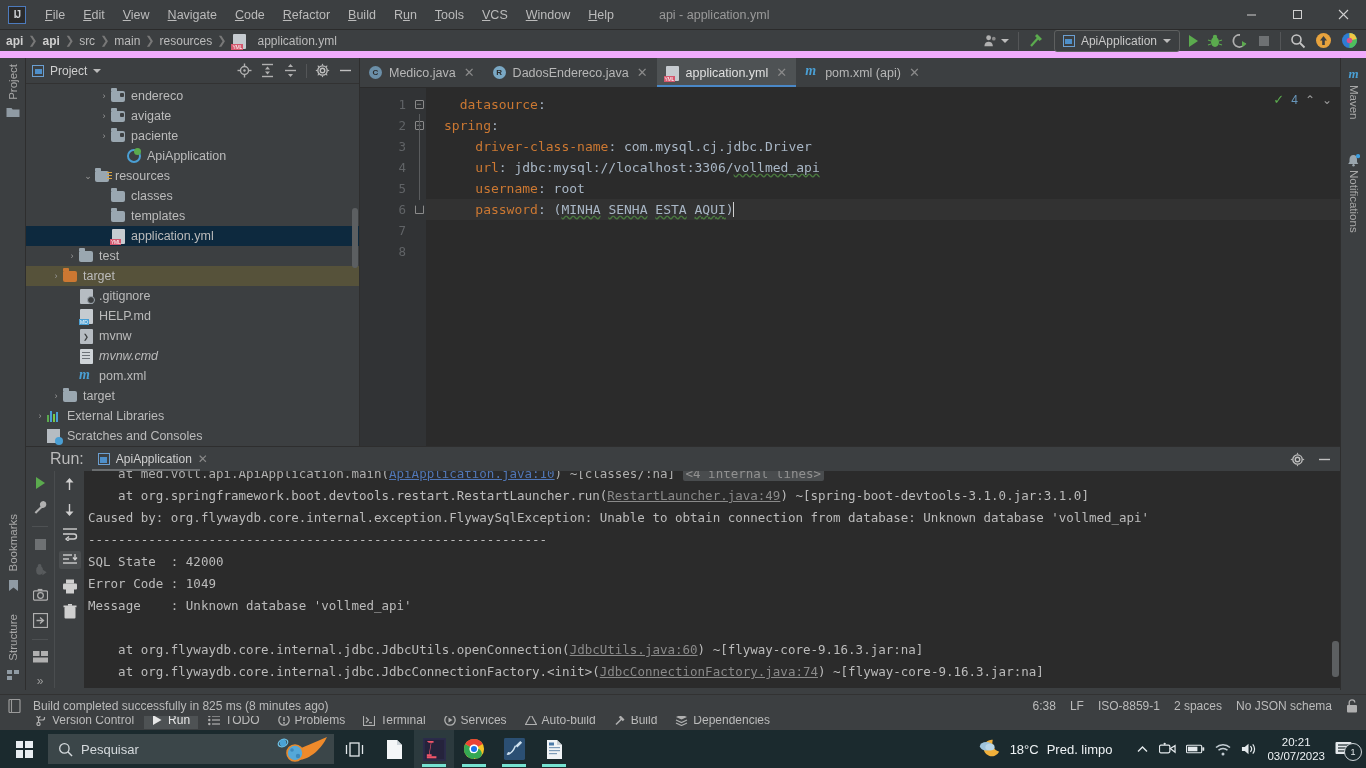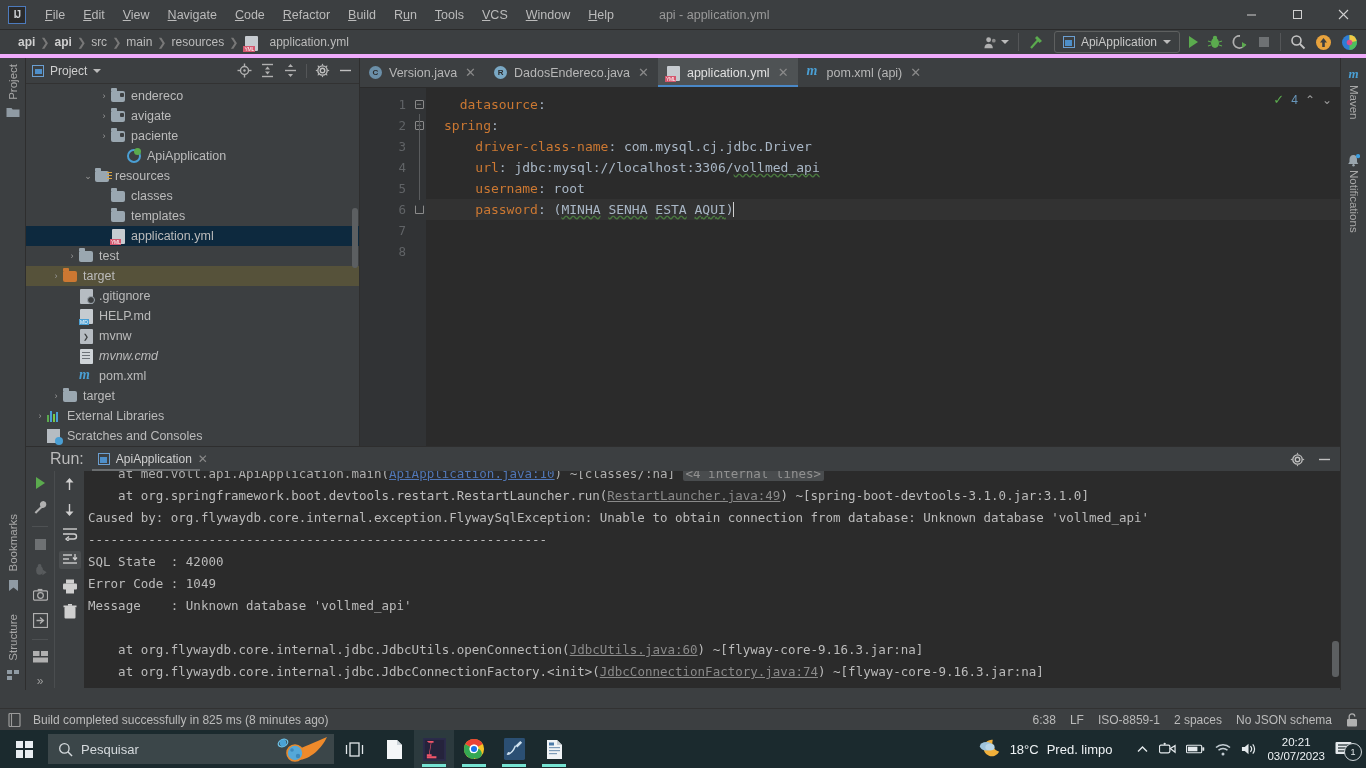--- a/index.html
+++ b/index.html
@@ -32,21 +32,21 @@
   .win-title { margin-left: 36px; color: #9a9a9a; font-size: 12.5px; }
   .win-ctrls { margin-left: auto; display: flex; height: 30px; }
   .win-btn {
     width: 46px; height: 30px; display: flex; align-items: center;
     justify-content: center; color: #d0d0d0; font-size: 13px;
   }
 
   
   .navbar {
     height: 28px; background: #3c3f41; display: flex; align-items: center;
-    padding-left: 18px; border-bottom: 4px solid #f0abfc;
+    padding-left: 6px; border-bottom: 7px solid #f0abfc;
   }
   .crumb { display: flex; align-items: center; color: #bbbbbb; font-size: 12px; }
   .crumb.bold { font-weight: bold; color: #cfcfcf; }
   .crumb-sep { color: #787878; margin: 0 5px; font-size: 11px; }
   .nav-right { margin-left: auto; display: flex; align-items: center; gap: 9px; padding-right: 8px; }
   .run-config {
     display: flex; align-items: center; gap: 6px; border: 1px solid #5e6060;
     border-radius: 3px; padding: 2px 8px; height: 22px; color: #c8c8c8;
   }
   .sq-icon {
@@ -667,21 +667,21 @@
       </div>
     <div class="tree-scroll"></div>
   </div>
 
   <div class="editor-area">
     <div class="tabs" id="tabs">
         <div class="tab">
           <span class="tab-ico">
             <span class="c-badge">C</span>
           </span>
-          <span>Version.java</span>
+          <span>Medico.java</span>
           <span class="x">✕</span>
         </div>
         <div class="tab">
           <span class="tab-ico">
             <span class="c-badge r-badge">R</span>
           </span>
           <span>DadosEndereco.java</span>
           <span class="x">✕</span>
         </div>
         <div class="tab active">
@@ -945,21 +945,21 @@
           <svg width="13" height="12" viewBox="0 0 13 12">
             <path d="M6.5 0.5 L12 3 L6.5 5.5 L1 3 Z" fill="#b0b0b0"></path>
             <path d="M1 6 L6.5 8.5 L12 6" fill="none" stroke="#b0b0b0" stroke-width="1.2"></path>
             <path d="M1 9 L6.5 11.5 L12 9" fill="none" stroke="#b0b0b0" stroke-width="1.2"></path>
           </svg>
         </span>
         <span>Dependencies</span>
       </div>
     </div>
 
-  <div class="statusline" style="bottom:38px;">
+  <div class="statusline" style="bottom:52px;">
     <span style="margin-right:12px;">
       <svg width="13" height="14" viewBox="0 0 13 14">
           <rect x="1" y="0.5" width="11" height="13" rx="1" fill="none" stroke="#9a9a9a" stroke-width="1.2"></rect>
           <line x1="3.5" y1="0.5" x2="3.5" y2="13.5" stroke="#9a9a9a" stroke-width="1.1"></line>
         </svg>
     </span>
     <span>Build completed successfully in 825 ms (8 minutes ago)</span>
     <span class="status-right">
       <span>6:38</span>
       <span>LF</span>

